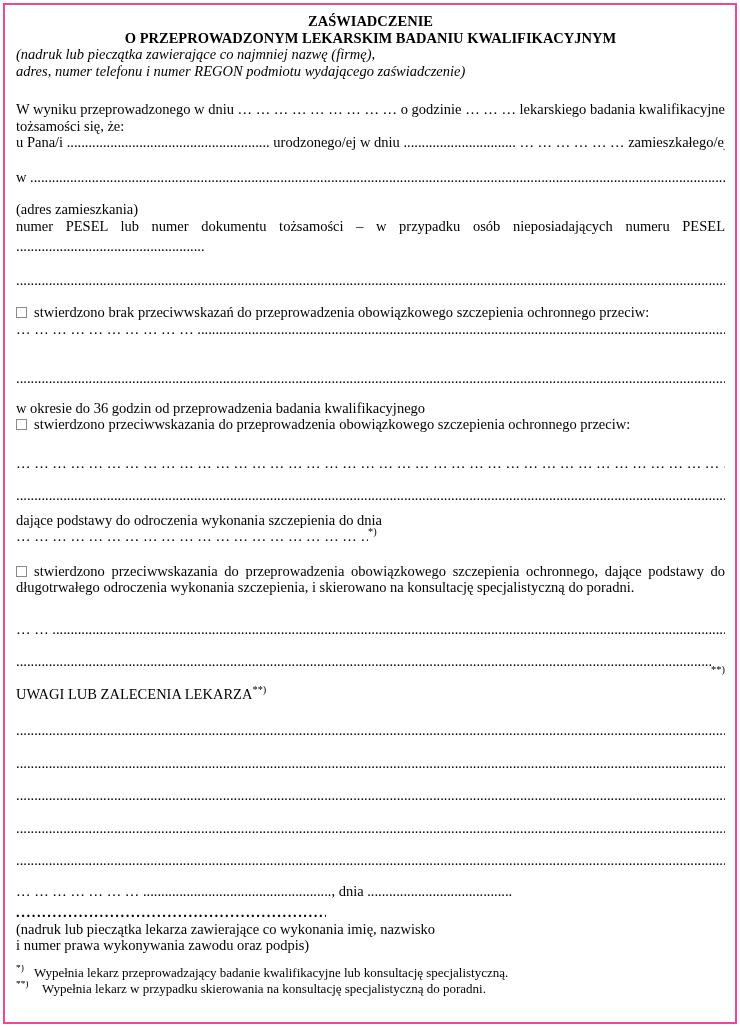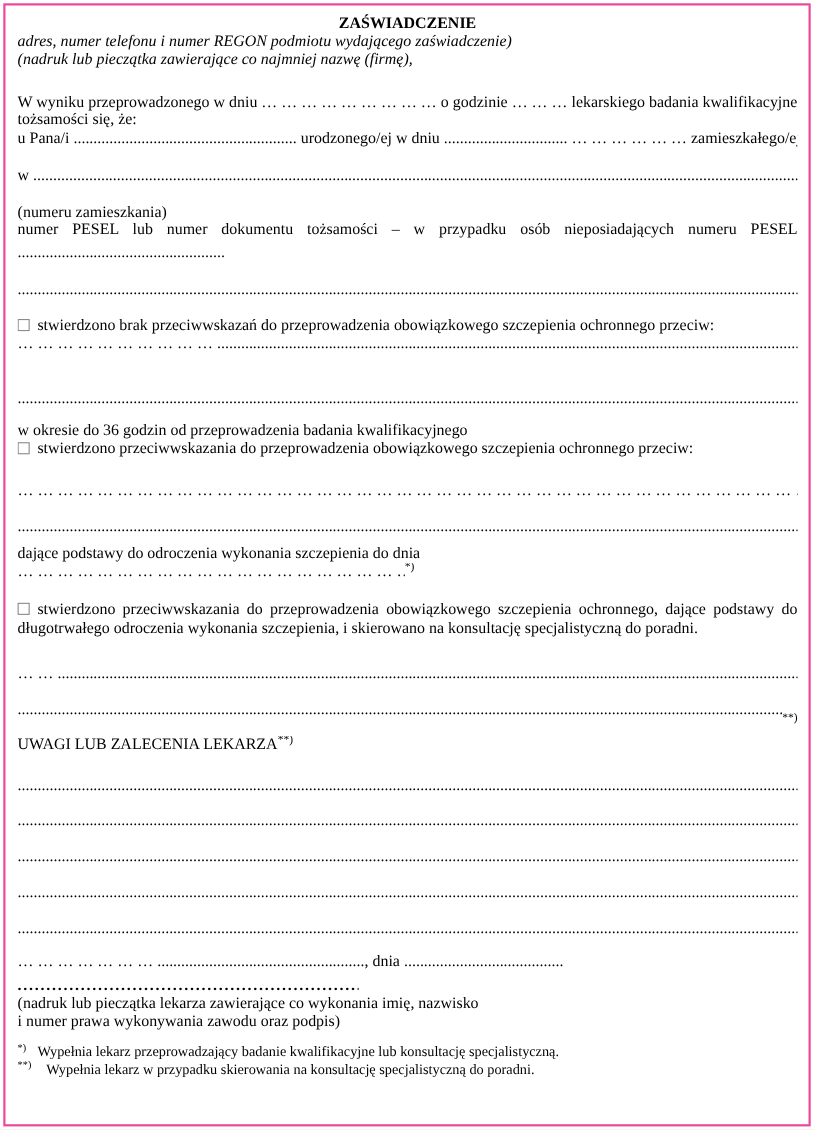--- a/index.html
+++ b/index.html
@@ -31,29 +31,30 @@
   .fn .fnmark{display:inline-block;min-width:18px;}
   .fn .fnmark2{display:inline-block;min-width:26px;}
 </style>
 </head>
 <body>
 
 <div class="canvas">
   <div class="page">
 
     <div class="center">ZAŚWIADCZENIE</div>
+    <div class="center">O PRZEPROWADZONYM LEKARSKIM BADANIU KWALIFIKACYJNYM</div>
+    <div class="it">(nadruk lub pieczątka zawierające co najmniej nazwę (firmę),</div>
     <div class="it">adres, numer telefonu i numer REGON podmiotu wydającego zaświadczenie)</div>
-    <div class="it">(nadruk lub pieczątka zawierające co najmniej nazwę (firmę),</div>
 
     <div class="ln just" style="margin-top:22px">W wyniku przeprowadzonego w dniu … … … … … … … … … o godzinie … … … lekarskiego badania kwalifikacyjnego</div>
     <div class="ln">tożsamości się, że:</div>
     <div class="ln just">u Pana/i ........................................................ urodzonego/ej w dniu ............................... … … … … … … zamieszkałego/ej</div>
 
     <div class="ln" style="margin-top:18px">w ..........................................................................................................................................................................................................................................................................</div>
-    <div class="ln" style="margin-top:16px">(numeru zamieszkania)</div>
+    <div class="ln" style="margin-top:16px">(adres zamieszkania)</div>
     <div class="ln just">numer PESEL lub numer dokumentu tożsamości – w przypadku osób nieposiadających numeru PESEL</div>
     <div class="ln" style="margin-top:4px">....................................................</div>
 
     <div class="ln" style="margin-top:17px">................................................................................................................................................................................................................................................................</div>
 
     <div class="ln" style="margin-top:16px">
       <span class="cb"></span><span>stwierdzono brak przeciwwskazań do przeprowadzenia obowiązkowego szczepienia ochronnego przeciw:</span>
     </div>
     <div class="ln">… … … … … … … … … … ........................................................................................................................................................................................................</div>
 

